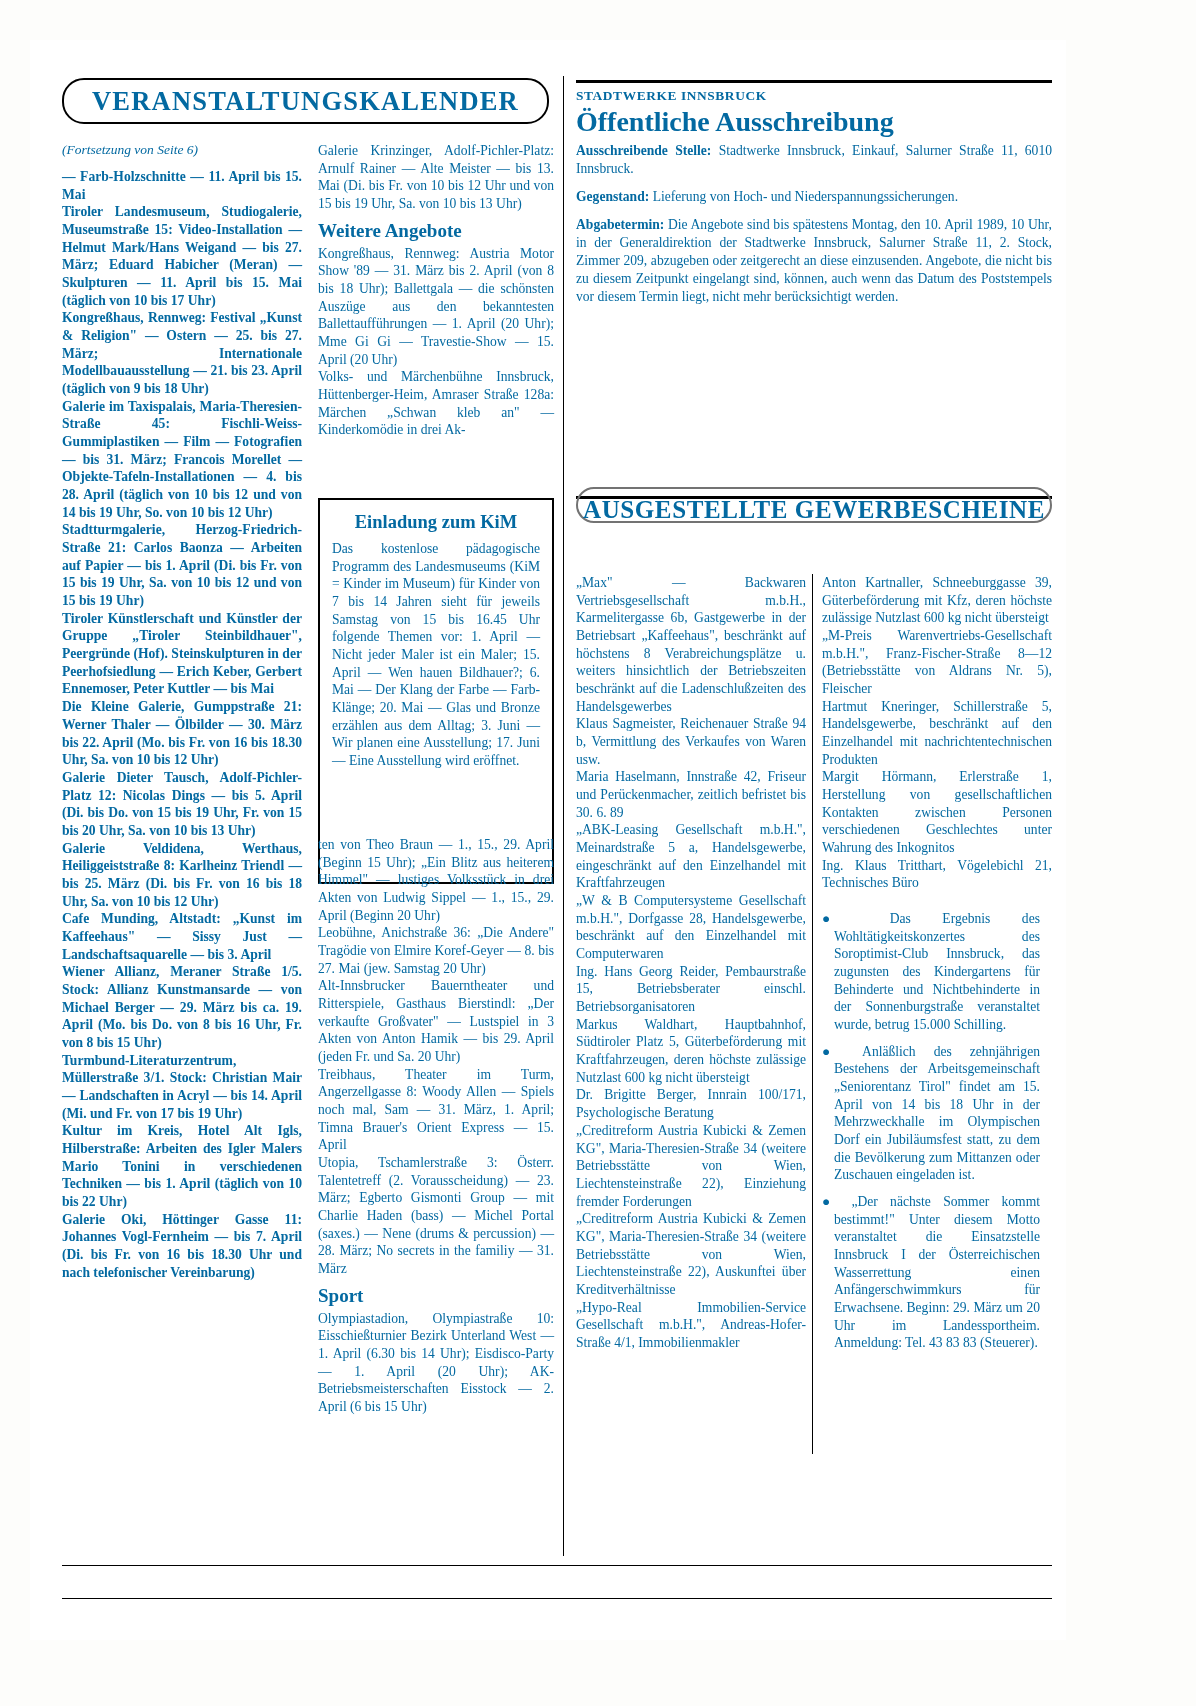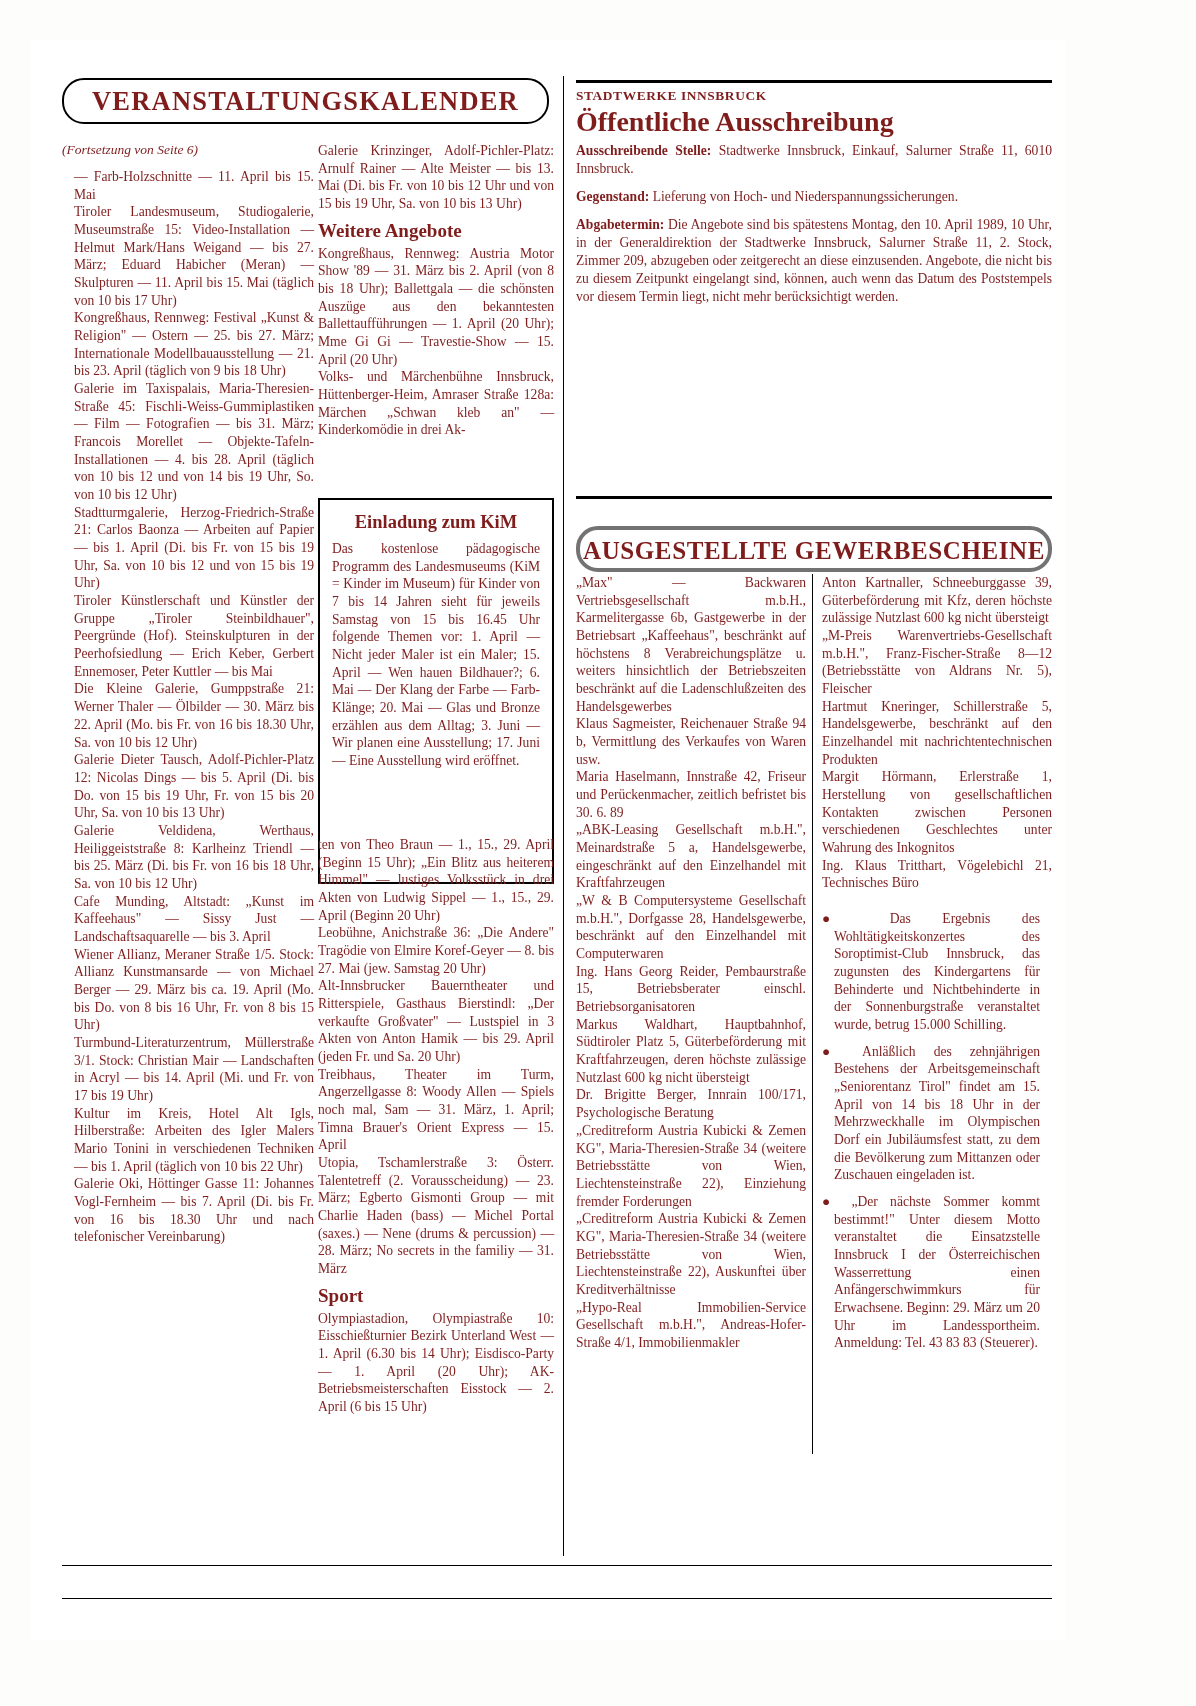--- a/index.html
+++ b/index.html
@@ -6,21 +6,21 @@
     margin: 0;
     padding: 0;
     background: #b9b9b9;
   }
   .page {
     position: relative;
     width: 1196px;
     height: 1706px;
     background: #fdfdfb;
     font-family: "Liberation Serif", serif;
-    color: #7f1d1d;
+    color: #0369a1;
     overflow: hidden;
   }
   .sheet {
     position: absolute;
     left: 30px;
     top: 40px;
     width: 1036px;
     height: 1600px;
     background: #ffffff;
   }
@@ -67,23 +67,24 @@
     left: 0;
     top: 84px;
     width: 240px;
     font-style: italic;
     font-size: 13.5px;
   }
 
   
   .colA {
     position: absolute;
-    left: 12px;
+    left: 0;
     top: 110px;
     width: 240px;
+    font-weight: bold;
   }
   .colB {
     position: absolute;
     left: 256px;
     top: 84px;
     width: 236px;
   }
   .colB2 {
     position: absolute;
     left: 256px;
@@ -151,24 +152,24 @@
   .stw-body p { margin: 0 0 10px 0; }
   .stw-sign {
     text-align: right;
     font-size: 14px;
     margin-top: 2px;
   }
 
   .gew-box {
     position: absolute;
     left: 514px;
-    top: 468px;
+    top: 429px;
     width: 476px;
-    height: 46px;
-    border: 4px solid #737373;
+    height: 36px;
+    border: 2px solid #737373;
     border-radius: 22px;
     box-sizing: border-box;
   }
   .gew-title {
     font-size: 25px;
     font-weight: bold;
     letter-spacing: 0.6px;
     text-align: center;
     line-height: 42px;
     white-space: nowrap;

